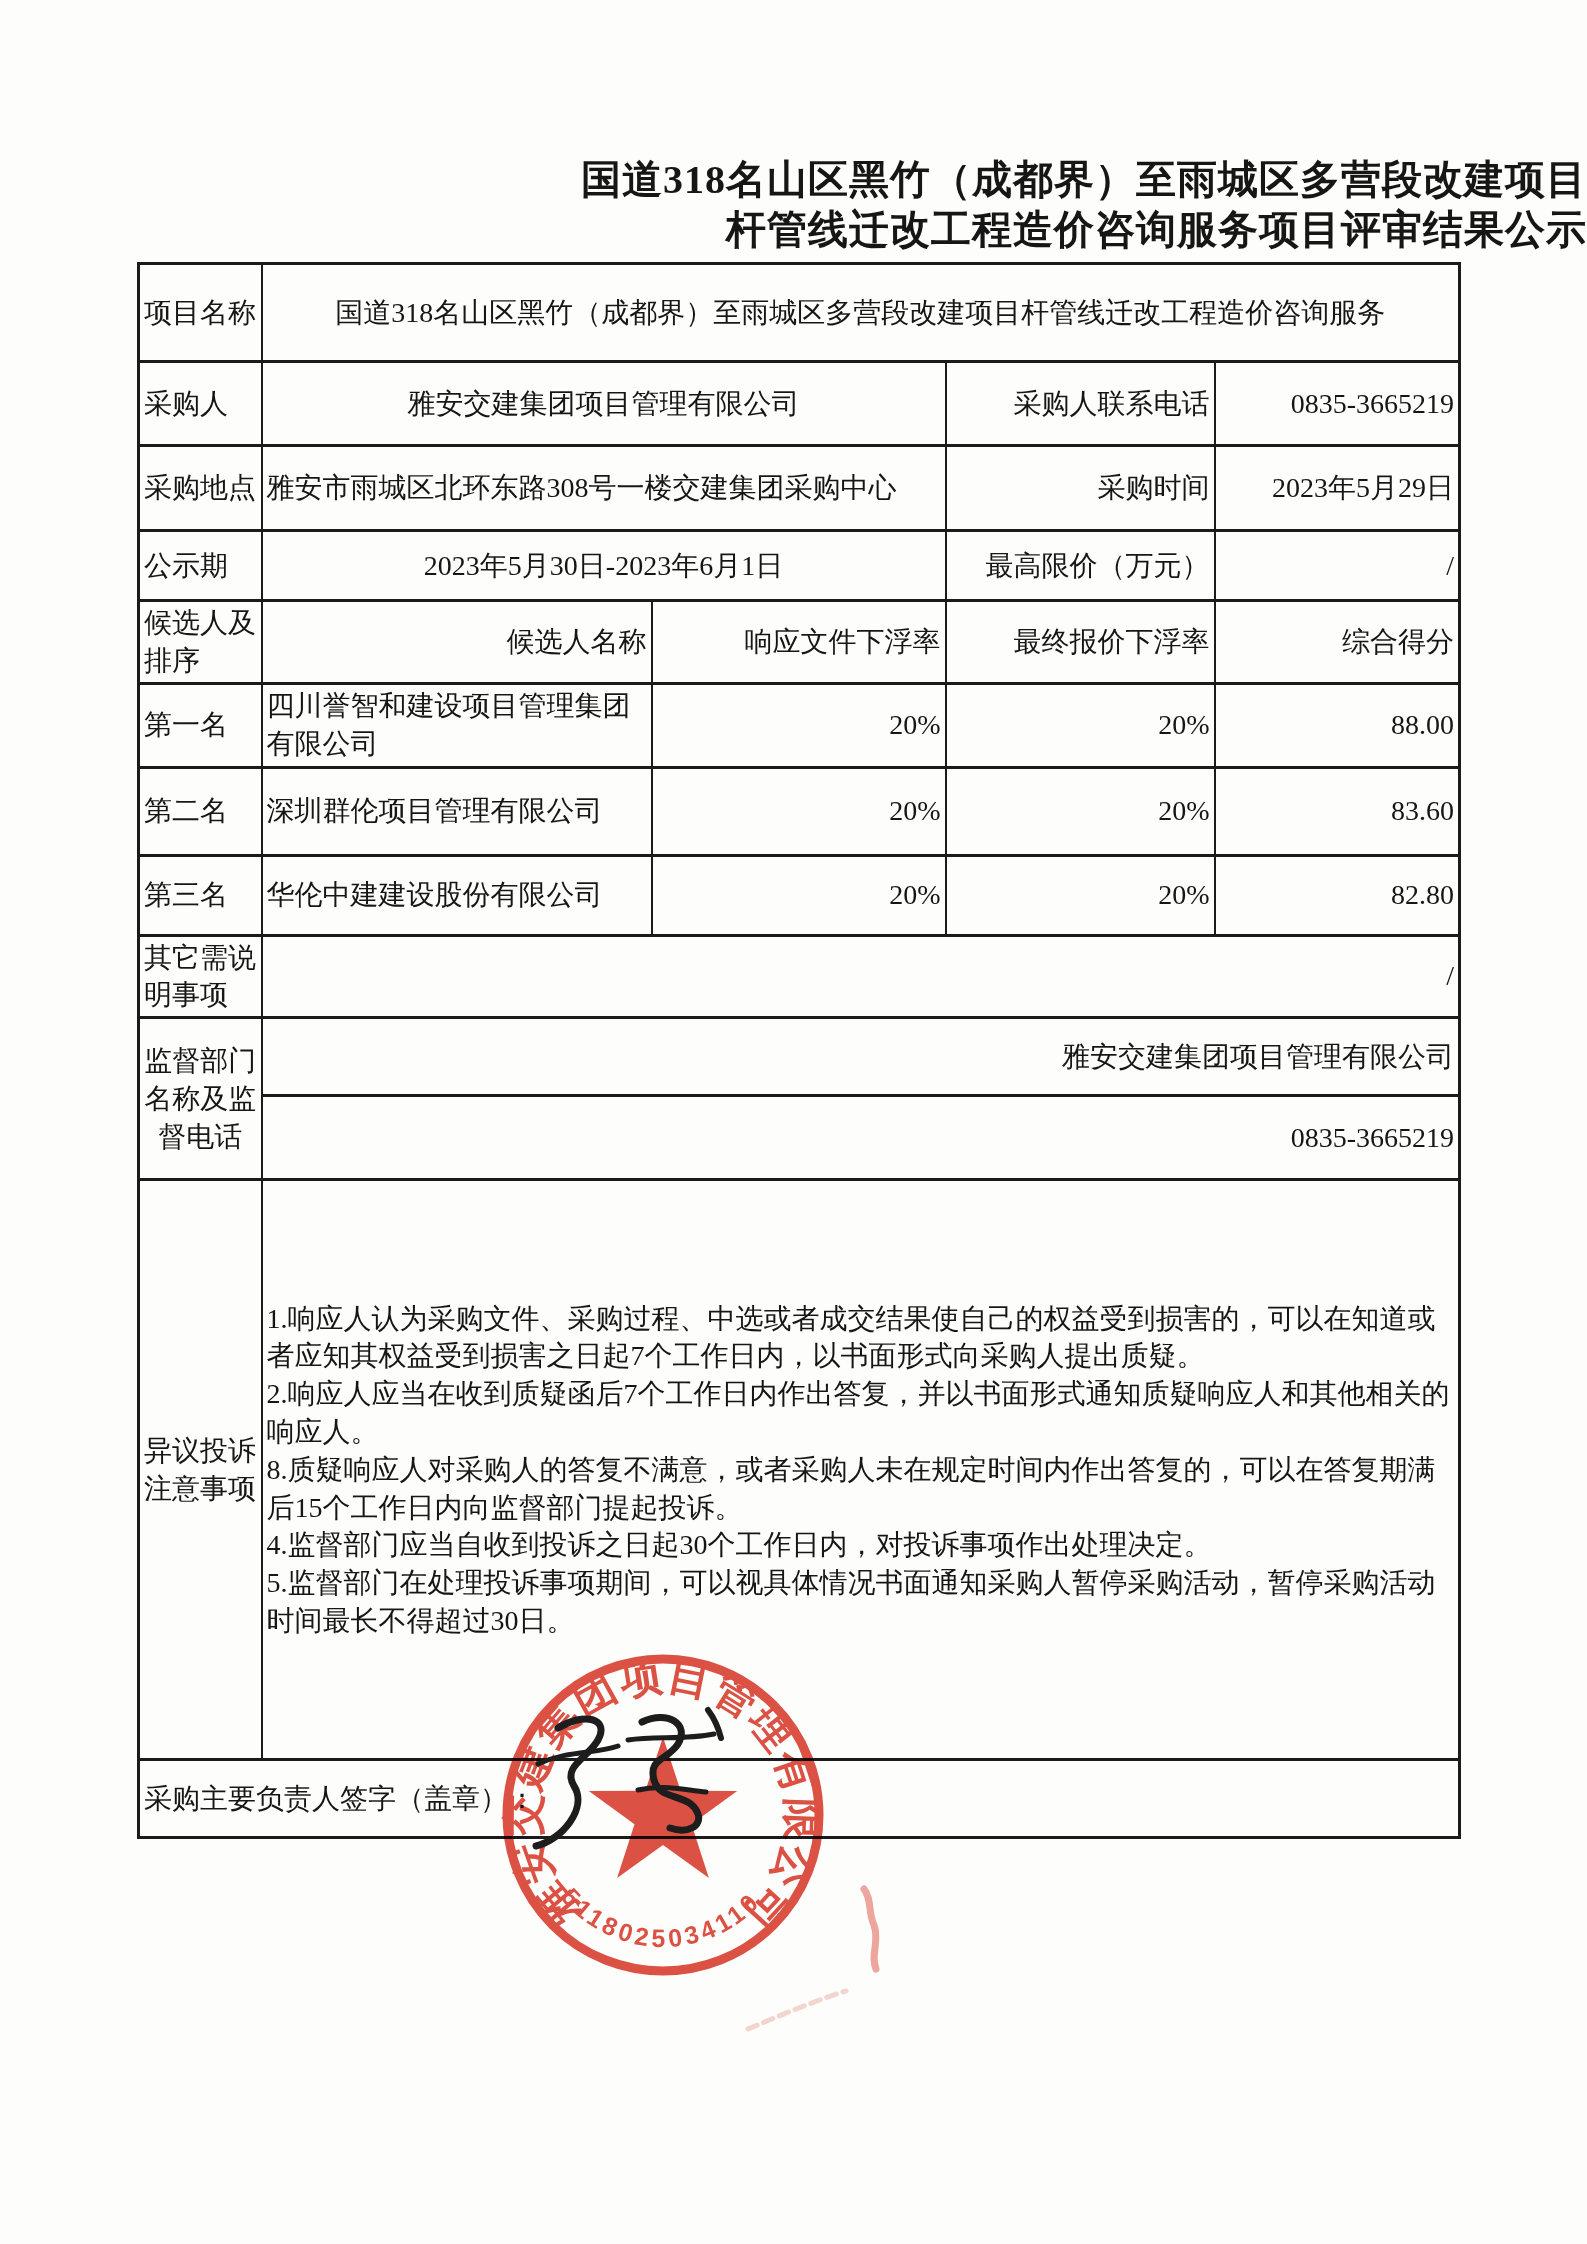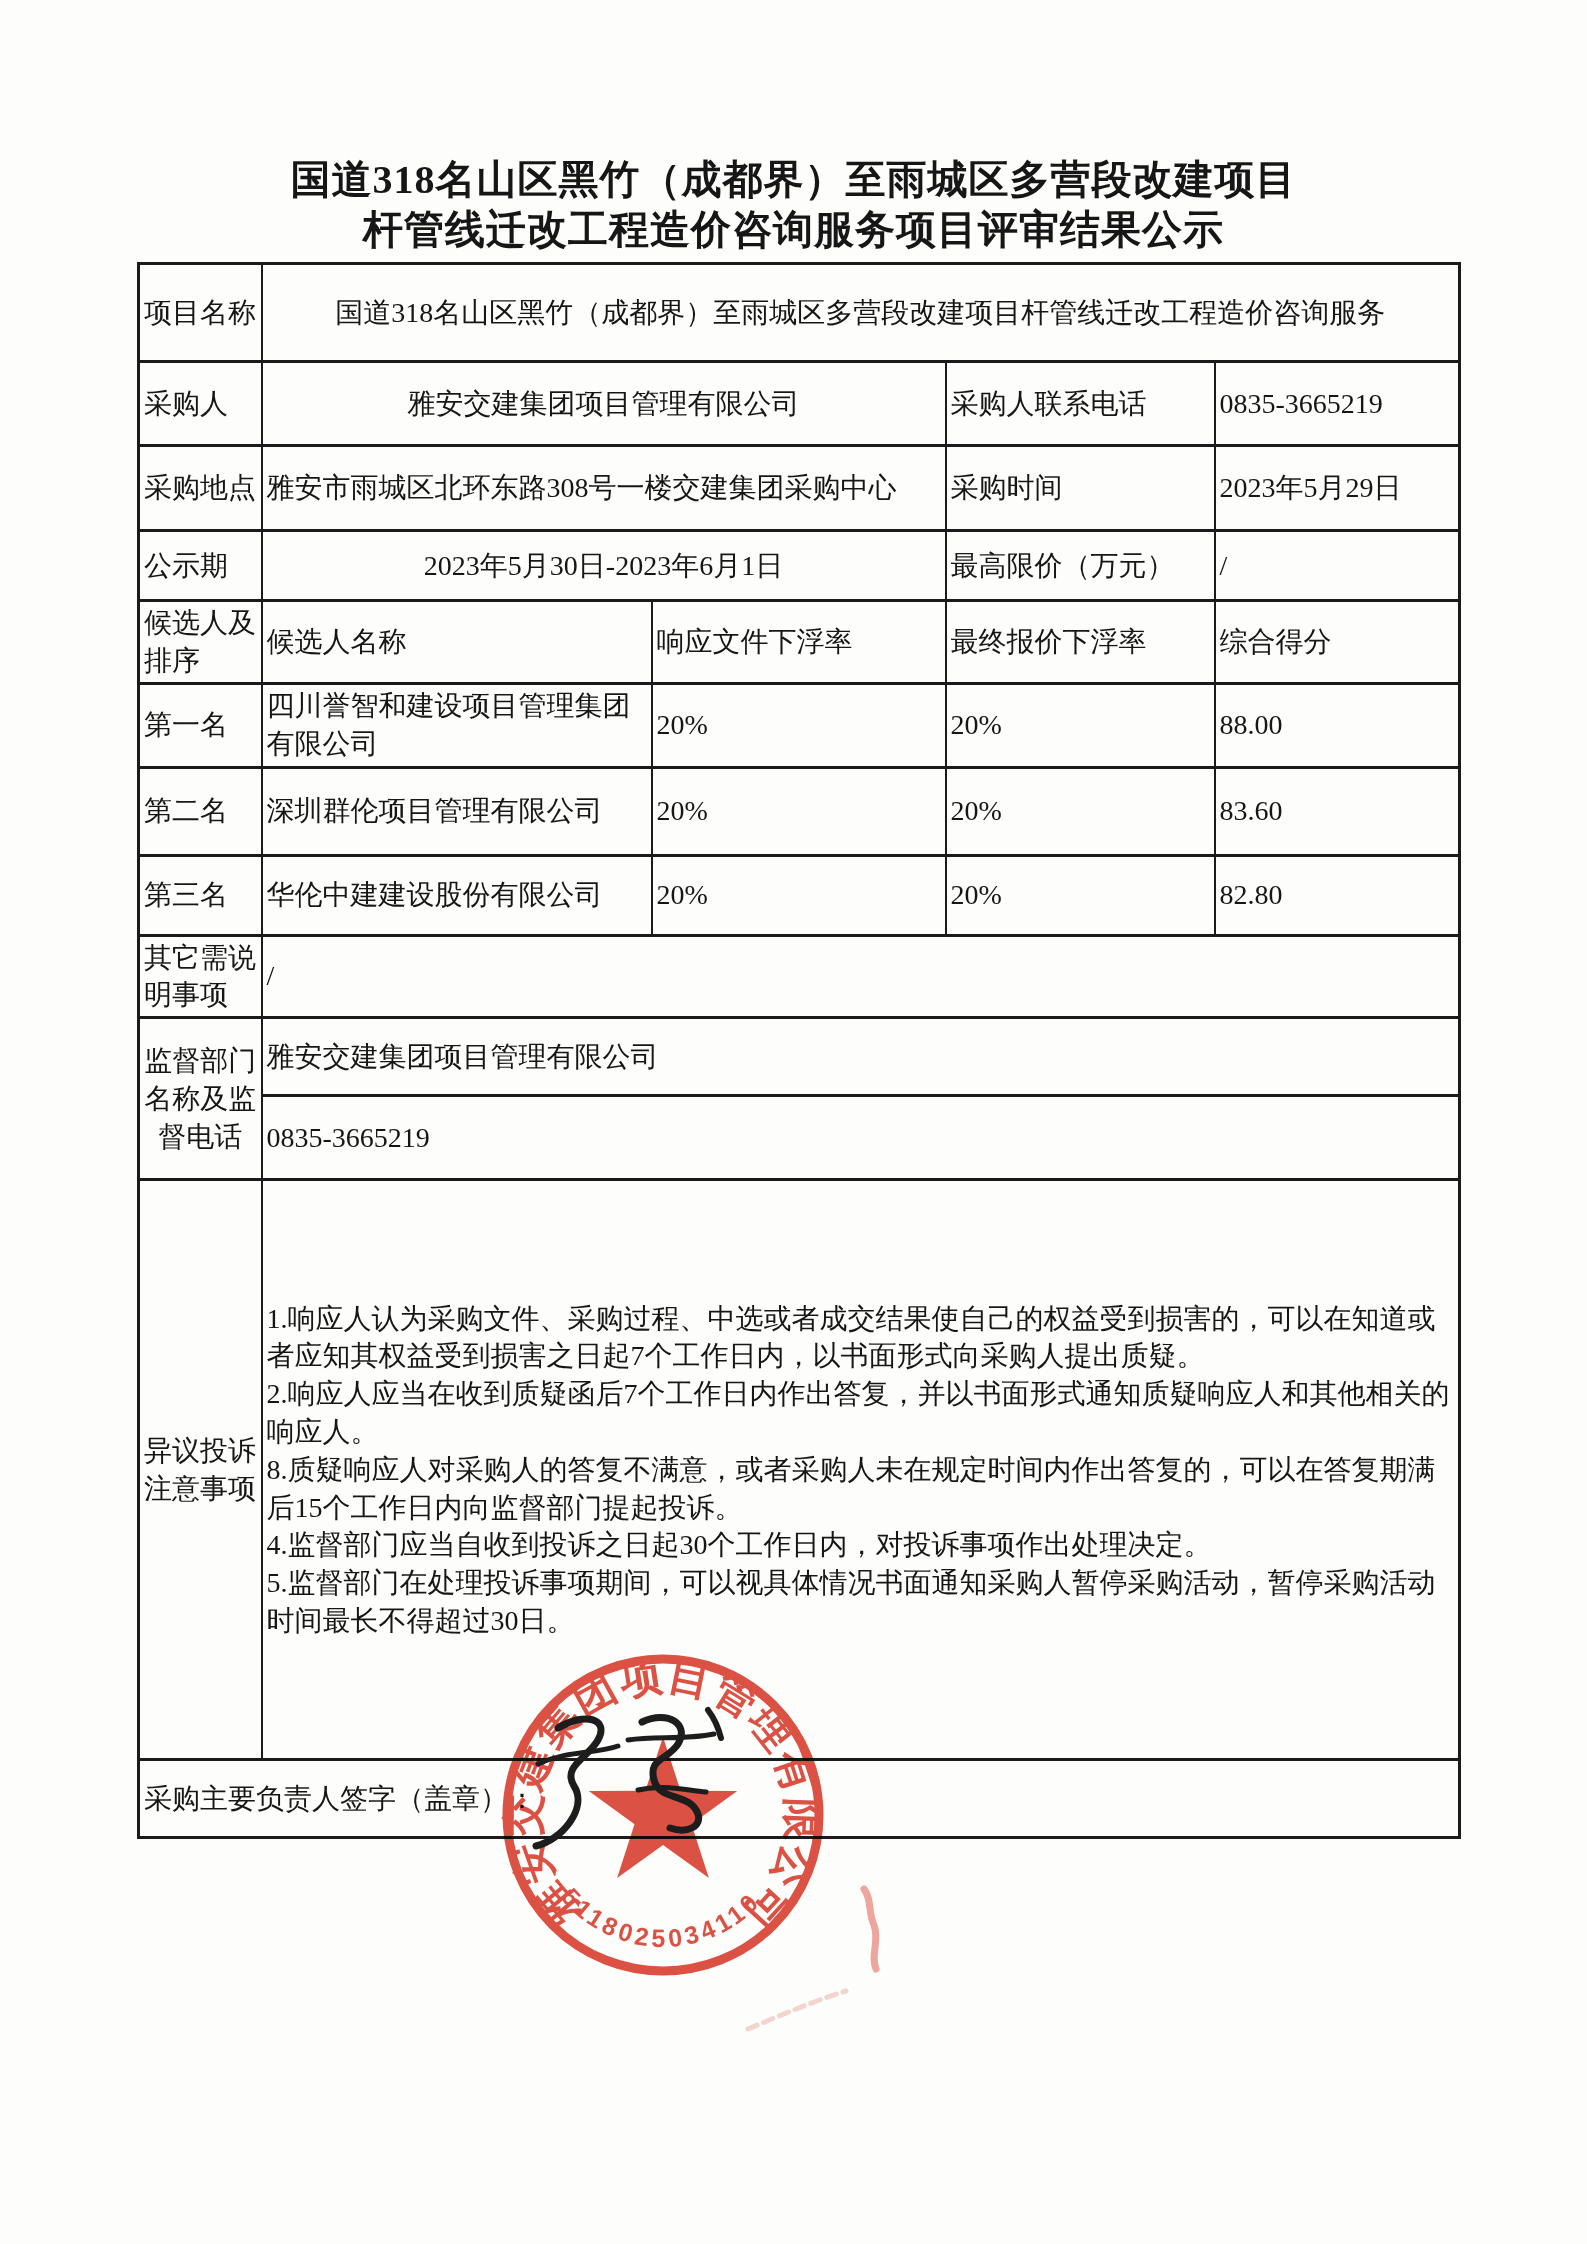--- a/index.html
+++ b/index.html
@@ -6,40 +6,40 @@
   .page{
     position:relative;
     width:1587px;height:2244px;
     background:#fdfdfb;
     font-family:"Liberation Serif","DejaVu Serif",serif;
     color:#161616;
     overflow:hidden;
   }
   .doc-title{
     position:absolute;top:155px;left:0;width:100%;
-    text-align:center;font-weight:bold;font-size:40px;line-height:1.26;
+    text-align:right;font-weight:bold;font-size:40px;line-height:1.26;
     letter-spacing:1px;
   }
   table.main{
     position:absolute;left:137px;top:262px;width:1321px;
     border-collapse:collapse;table-layout:fixed;
     border:3px solid #1b1b1b;
     font-size:28px;line-height:1.35;
   }
   table.main td{
     border-left:2px solid #1b1b1b;border-right:2px solid #1b1b1b;
     border-top:3px solid #1b1b1b;border-bottom:3px solid #1b1b1b;
     vertical-align:middle;
     padding:2px 4px;
     overflow:hidden;
   }
   td.lbl{padding:2px 2px 2px 6px;text-align:left;}
   td.lbl-center{padding:2px 2px;text-align:center;}
   td.val-left{padding:2px 10px 2px 10px;text-align:center;}
-  td.center{text-align:left;padding:2px 4px;}
+  td.center{text-align:right;padding:2px 4px;}
   td.addr{padding:2px 60px 2px 8px;text-align:left;}
   td.name-cell{padding:2px 20px 2px 8px;text-align:left;margin-left:24px;}
   td.notes-cell{padding:8px 12px;text-align:left;}
   .note-item{margin:0;}
   td.sig-cell{padding:2px 2px 2px 8px;text-align:left;}
 
   
   .seal-wrap{
     position:absolute;left:493px;top:1645px;width:340px;height:340px;
     opacity:.88;mix-blend-mode:multiply;pointer-events:none;

